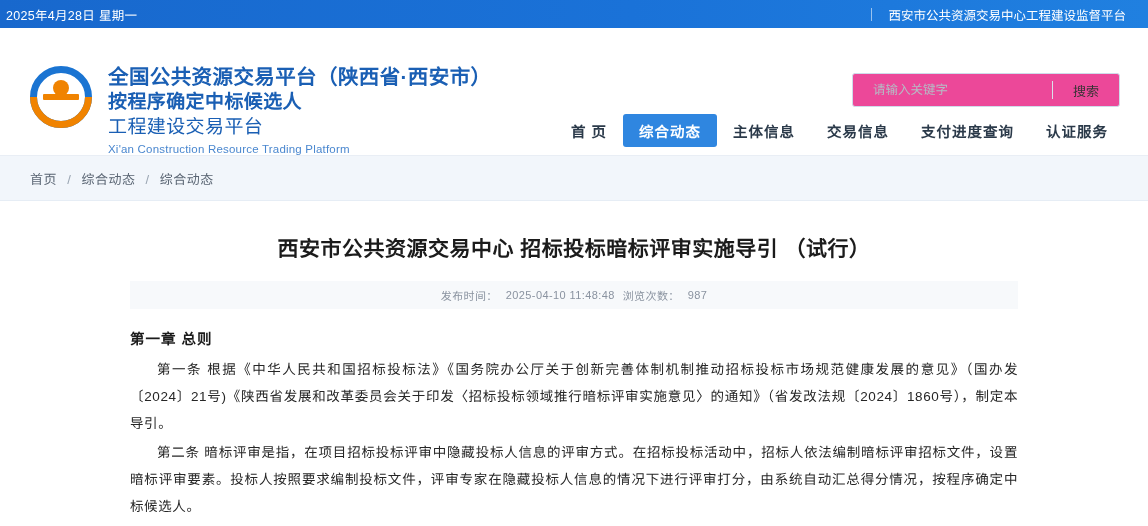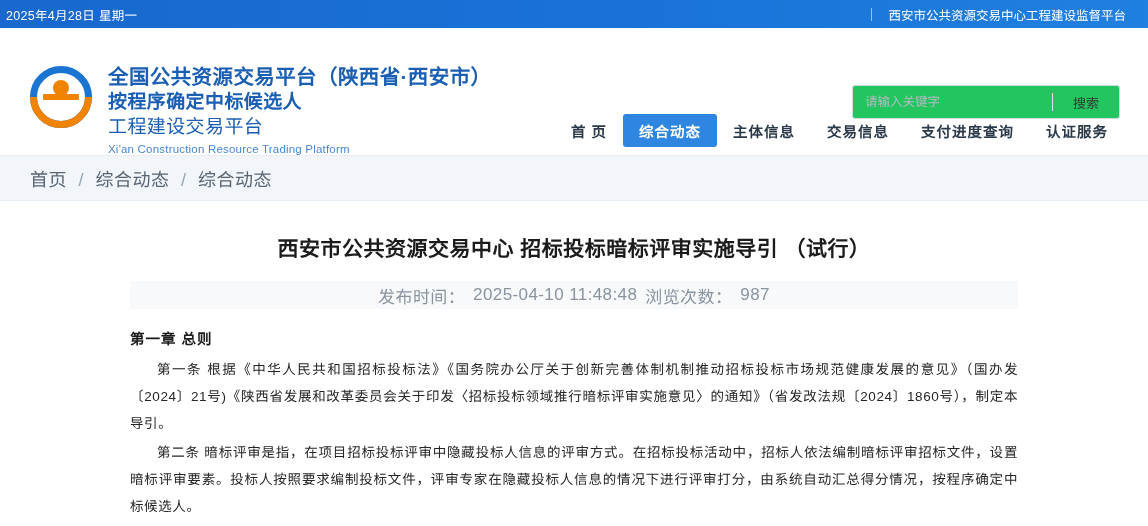--- a/index.html
+++ b/index.html
@@ -132,29 +132,30 @@
     color: #4a87cf;
     letter-spacing: .2px;
     line-height: 18px;
     padding-top: 1px;
   }
 
   
   .search-box {
     position: absolute;
     right: 8px;
-    top: 57px;
+    top: 45px;
     width: 268px;
     height: 34px;
     border: 1px solid #cfdcea;
     border-radius: 3px;
     display: flex;
     align-items: center;
-    background: #22c55e;
-    box-sizing: border-box;
+    background: #ec4899;
+    box-sizing: border-box;
+    padding-left: 8px;
   }
   .search-box input {
     border: 0;
     outline: 0;
     flex: 1 1 auto;
     height: 100%;
     padding: 0 12px;
     font-size: 12.5px;
     color: #333;
     font-family: "Liberation Sans", sans-serif;
@@ -206,21 +207,21 @@
   .crumb-band {
     background: #f2f6fb;
     height: 44px;
     display: flex;
     align-items: center;
     border-bottom: 1px solid #e6edf5;
   }
   .crumb {
     width: 1108px;
     margin: 5px auto;
-    font-size: 18px;
+    font-size: 13px;
     color: #5a6573;
     padding-left: 10px;
     box-sizing: border-box;
     letter-spacing: .5px;
   }
   .crumb a { color: #5a6573; text-decoration: none; }
   .crumb .sp { margin: 0 6px; color: #9aa5b2; }
 
   
   .page {
@@ -240,21 +241,21 @@
     letter-spacing: .5px;
     line-height: 32px;
     padding: 6px 0 16px 0;
   }
   .meta-bar {
     background: #f7f9fb;
     height: 28px;
     display: flex;
     align-items: center;
     justify-content: center;
-    font-size: 17px;
+    font-size: 11px;
     color: #8a93a0;
     letter-spacing: .4px;
   }
   .meta-bar span { margin: 0 4px; }
 
   .chapter {
     text-align: left;
     font-size: 14.5px;
     font-weight: bold;
     color: #1b1b1b;

